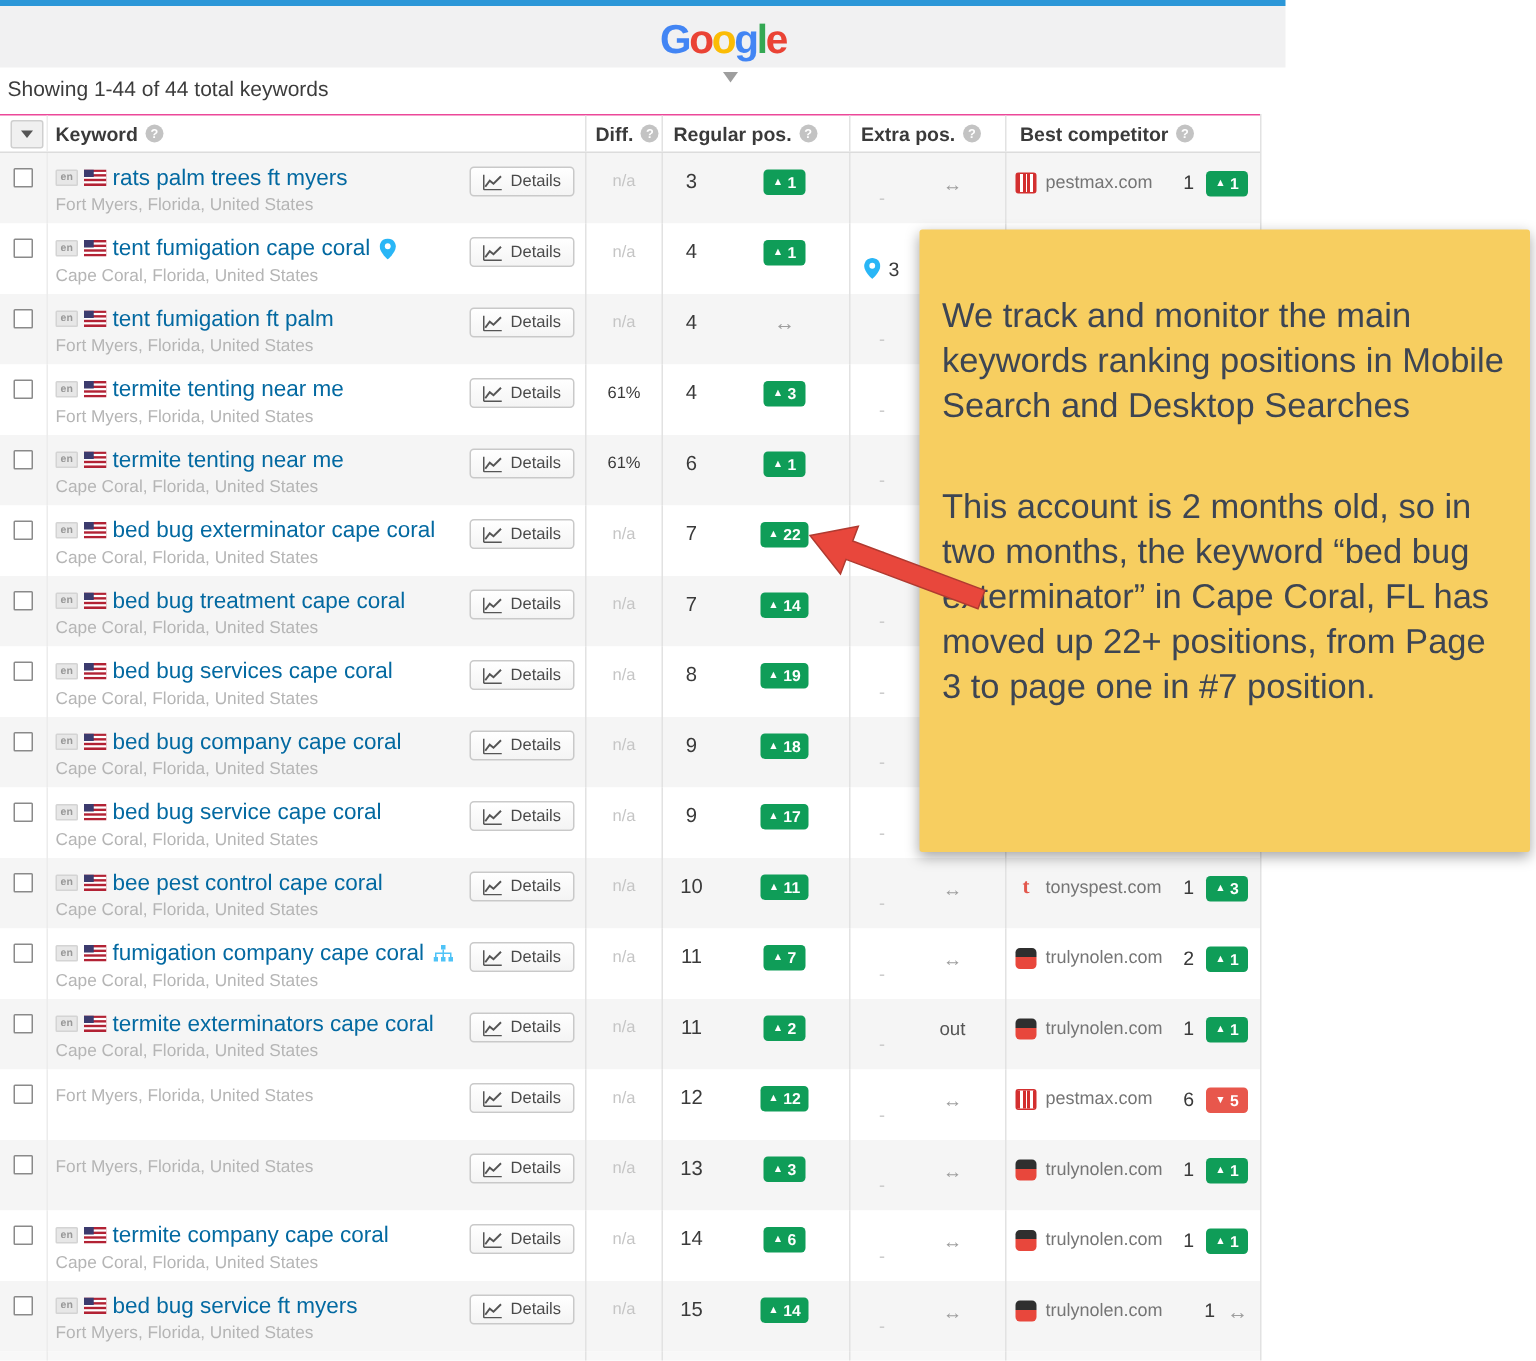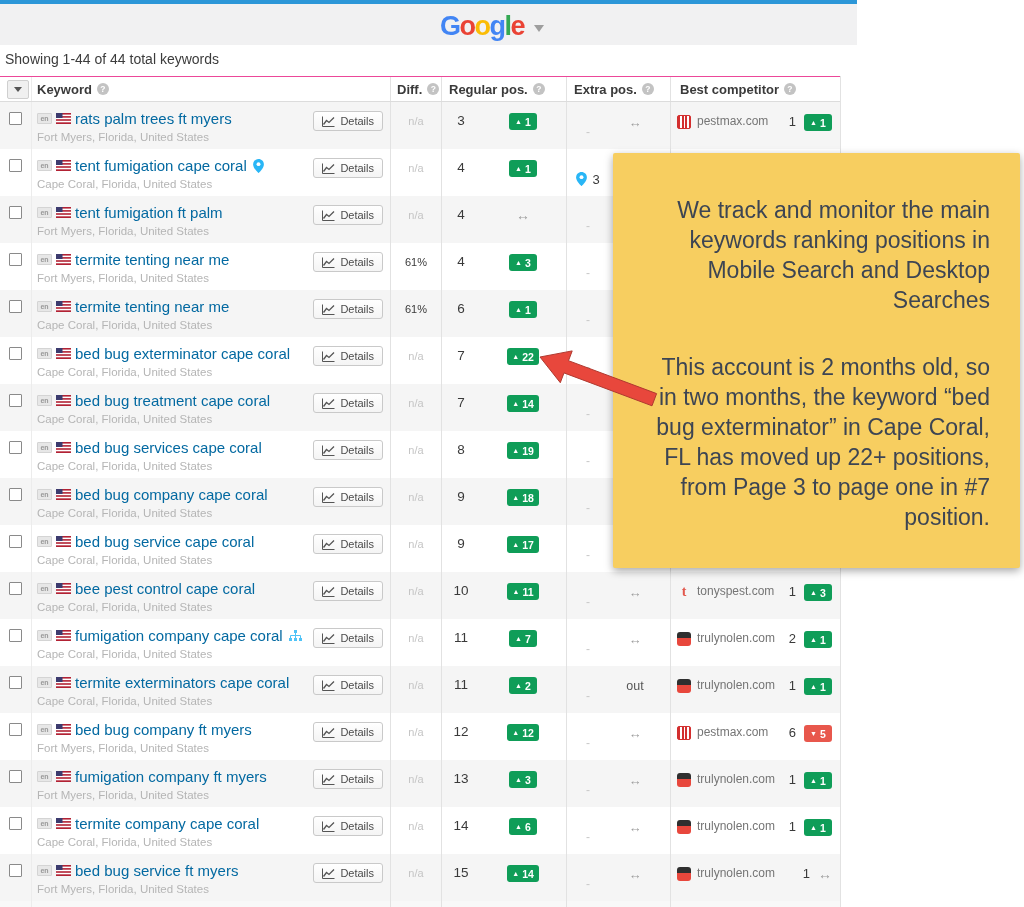--- a/index.html
+++ b/index.html
@@ -5,21 +5,21 @@
   * { box-sizing: border-box; margin: 0; padding: 0; }
   html,body { width:1024px; height:907px; }
   body {
     position: relative;
     font-family: "Liberation Sans", sans-serif;
     background: #ffffff;
     overflow: hidden;
   }
   .topbar { position:absolute; left:0; top:0; width:857px; height:4px; background:#2c97d8; }
   .gband  { position:absolute; left:0; top:4px; width:857px; height:41px; background:#f1f1f2; }
-  .logo-wrap { position:absolute; left:440px; top:9px; display:flex; align-items:center; }
+  .logo-wrap { position:absolute; left:440px; top:9px; display:flex; align-items:center;flex-direction:column; }
   .glogo { font-size:27px; font-weight:bold; letter-spacing:-1.5px; line-height:1; }
   .gcaret { width:0; height:0; border:5px solid transparent; border-top:7px solid #9e9e9e; margin:8px 0 0 10px; cursor:pointer; }
   .showing { position:absolute; left:5px; top:51px; font-size:14px; color:#3c3c3c; }
 
   .table { position:absolute; left:0; top:76px; width:841px; border-right:1px solid #e2e2e2; }
   .thead, .row, .sliver {
     display:grid;
     grid-template-columns:32px 359px 51px 125px 104px 170px;
   }
   .thead { height:26px; border-top:1px solid #ec4899; border-bottom:1px solid #dcdcdc; background:#fff; align-items:center; }
@@ -68,21 +68,21 @@
 
   .compcell { display:flex; align-items:flex-start; padding:12px 9px 0 6px; gap:6px; }
   .fav { width:14px; height:14px; border-radius:2px; flex:none; margin-top:1px; }
   .fav-pestmax { background:linear-gradient(90deg,#d32f2f 0 2px,#fff 2px 4px,#d32f2f 4px 6px,#fff 6px 7px,#d32f2f 7px 9px,#fff 9px 11px,#d32f2f 11px 14px); border:1px solid #d32f2f; }
   .fav-trulynolen { background:linear-gradient(180deg,#2f2f2f 0 45%,#e8473c 45% 100%); border-radius:3px; }
   .fav-tonyspest { background:transparent; color:#e2574c; font-size:14px; font-weight:bold; font-family:"Liberation Serif",serif; display:flex; align-items:center; justify-content:center; line-height:1; }
   .domain { flex:1; font-size:12px; color:#757575; cursor:pointer; white-space:nowrap; overflow:hidden; }
   .cpos { font-size:13px; color:#3a3a3a; margin-right:2px; }
 
   .note { position:absolute; left:613px; top:153px; width:407px; height:415px; background:#f7ce60;
-    border-radius:2px; box-shadow:0 3px 9px rgba(0,0,0,0.35); padding:42px 30px 0; text-align:right;
+    border-radius:2px; box-shadow:0 3px 9px rgba(0,0,0,0.35); padding:42px 15px 0; text-align:left;
     color:#3d4553; font-size:23px; line-height:30px; z-index:5; }
   .note p + p { margin-top:37px; }
   .arrow-svg { position:absolute; left:530px; top:340px; z-index:6; }
 </style>
 </head>
 <body>
 
 <div class="topbar"></div>
 <div class="gband">
   <div class="logo-wrap">
@@ -797,33 +797,20 @@
             <span class="tri">▲</span>
             <span>1</span>
           </span>
         </div>
       </div>
       <div class="row even">
         <div class="selcell cs1">
           <div class="cbx"></div>
         </div>
         <div class="kcell cs">
-          <div class="kline">
-            <span class="lang">en</span>
-            <span class="flag">
-              <svg width="15" height="11" viewBox="0 0 15 11">
-                <rect width="15" height="11" fill="#b22234"></rect>
-                <rect y="1.6" width="15" height="1.5" fill="#fff"></rect>
-                <rect y="4.7" width="15" height="1.5" fill="#fff"></rect>
-                <rect y="7.8" width="15" height="1.5" fill="#fff"></rect>
-                <rect width="6.5" height="5" fill="#3c3b6e"></rect>
-              </svg>
-            </span>
-            <span class="kw">bed bug company ft myers</span>
-          </div>
           <div class="loc">Fort Myers, Florida, United States</div>
           <button class="details">
             <span style="display: inline-flex;">
               <svg width="13" height="11" viewBox="0 0 13 11">
                 <path d="M0.5 10.5V0.5" stroke="#555" stroke-width="1" fill="none"></path>
                 <path d="M0.5 10.5H12.5" stroke="#555" stroke-width="1" fill="none"></path>
                 <polyline points="1.5,8.5 4.5,4.5 7,6.5 12,1.5" stroke="#555" stroke-width="1.3" fill="none"></polyline>
               </svg>
             </span>
             <span>Details</span>
@@ -853,33 +840,20 @@
             <span class="tri">▼</span>
             <span>5</span>
           </span>
         </div>
       </div>
       <div class="row odd">
         <div class="selcell cs1">
           <div class="cbx"></div>
         </div>
         <div class="kcell cs">
-          <div class="kline">
-            <span class="lang">en</span>
-            <span class="flag">
-              <svg width="15" height="11" viewBox="0 0 15 11">
-                <rect width="15" height="11" fill="#b22234"></rect>
-                <rect y="1.6" width="15" height="1.5" fill="#fff"></rect>
-                <rect y="4.7" width="15" height="1.5" fill="#fff"></rect>
-                <rect y="7.8" width="15" height="1.5" fill="#fff"></rect>
-                <rect width="6.5" height="5" fill="#3c3b6e"></rect>
-              </svg>
-            </span>
-            <span class="kw">fumigation company ft myers</span>
-          </div>
           <div class="loc">Fort Myers, Florida, United States</div>
           <button class="details">
             <span style="display: inline-flex;">
               <svg width="13" height="11" viewBox="0 0 13 11">
                 <path d="M0.5 10.5V0.5" stroke="#555" stroke-width="1" fill="none"></path>
                 <path d="M0.5 10.5H12.5" stroke="#555" stroke-width="1" fill="none"></path>
                 <polyline points="1.5,8.5 4.5,4.5 7,6.5 12,1.5" stroke="#555" stroke-width="1.3" fill="none"></polyline>
               </svg>
             </span>
             <span>Details</span>

